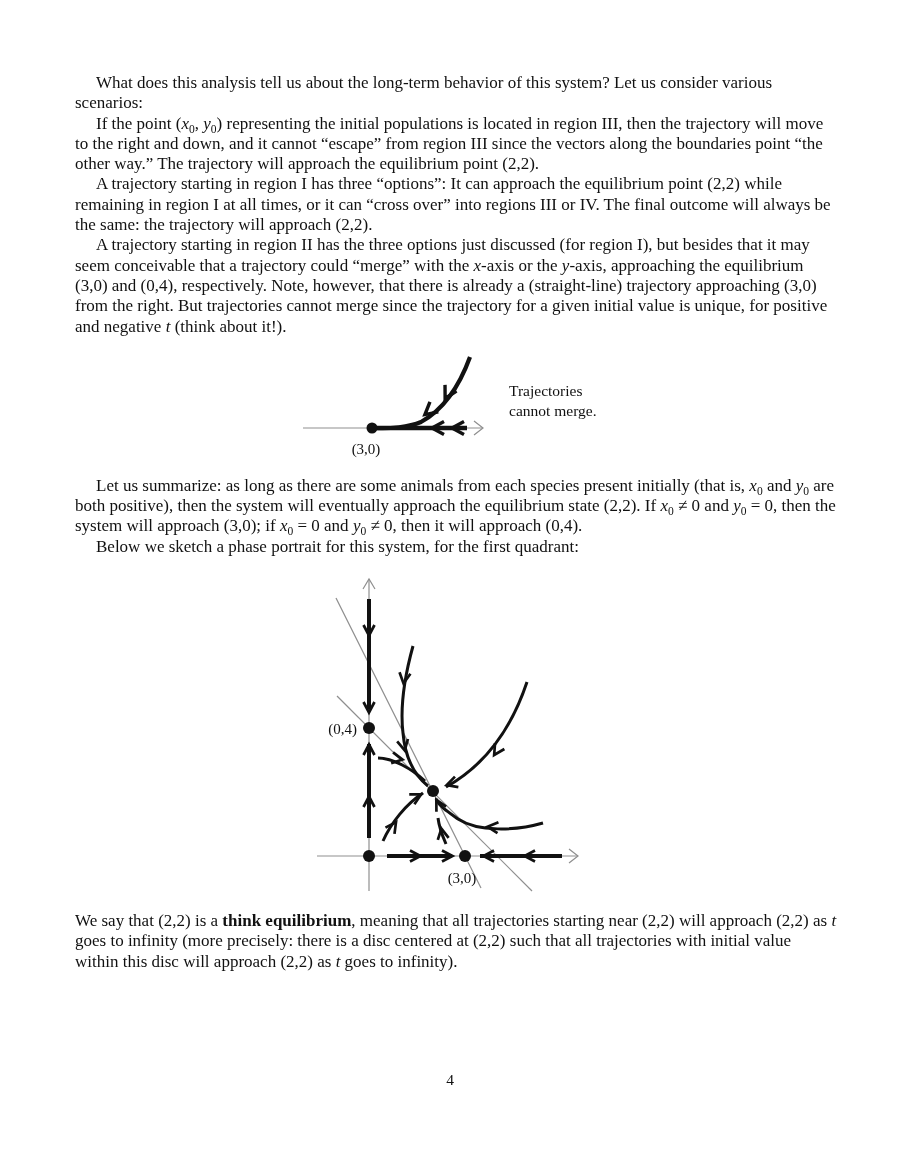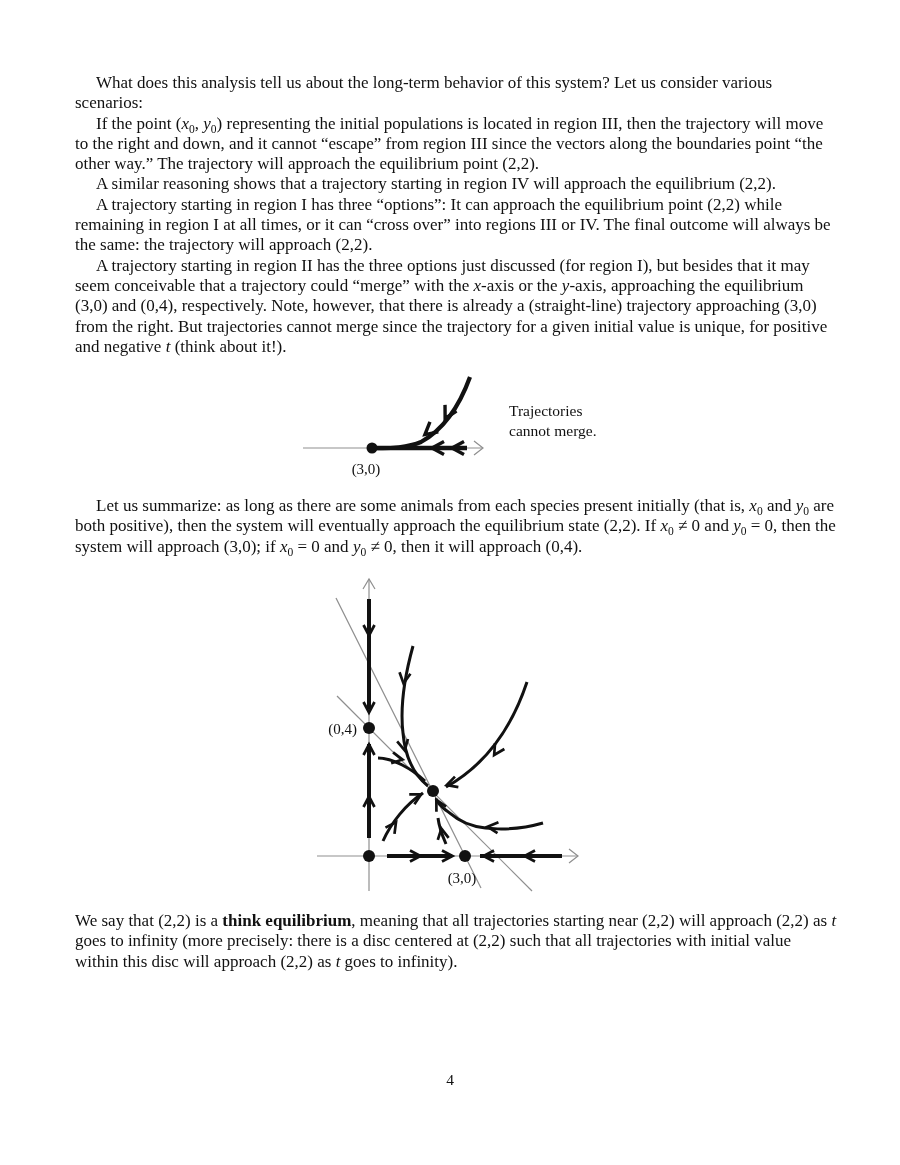--- a/index.html
+++ b/index.html
@@ -36,21 +36,20 @@
   }
 </style>
 </head>
 <body>
 
 <div class="page">
   <div class="content">
 
     <p class="para indent">What does this analysis tell us about the long-term behavior of this system? Let us consider various scenarios:</p>
     <p class="para indent">If the point (<i>x</i><sub>0</sub>, <i>y</i><sub>0</sub>) representing the initial populations is located in region III, then the trajectory will move to the right and down, and it cannot “escape” from region III since the vectors along the boundaries point “the other way.” The trajectory will approach the equilibrium point (2,2).</p>
-    <p class="para indent">A similar reasoning shows that a trajectory starting in region IV will approach the equilibrium (2,2).</p>
     <p class="para indent">A trajectory starting in region I has three “options”: It can approach the equilibrium point (2,2) while remaining in region I at all times, or it can “cross over” into regions III or IV. The final outcome will always be the same: the trajectory will approach (2,2).</p>
     <p class="para indent">A trajectory starting in region II has the three options just discussed (for region I), but besides that it may seem conceivable that a trajectory could “merge” with the <i>x</i>-axis or the <i>y</i>-axis, approaching the equilibrium (3,0) and (0,4), respectively. Note, however, that there is already a (straight-line) trajectory approaching (3,0) from the right. But trajectories cannot merge since the trajectory for a given initial value is unique, for positive and negative <i>t</i> (think about it!).</p>
 
     <div class="figwrap fig1">
       <svg width="300" height="107" viewBox="300 373 300 107">
         <g>
           <line class="ax" x1="303" y1="449" x2="482" y2="449"></line>
           <path class="ax" d="M474,442 L483,449 L474,456"></path>
         </g>
         <g>
@@ -72,20 +71,21 @@
             </g>
         </g>
         <circle class="dot" cx="372" cy="449" r="5.5"></circle>
         <text class="figlabel" x="366" y="475" text-anchor="middle">(3,0)</text>
         <text class="figcaption" x="509" y="417">Trajectories</text>
         <text class="figcaption" x="509" y="437">cannot merge.</text>
       </svg>
     </div>
 
     <p class="para indent">Let us summarize: as long as there are some animals from each species present initially (that is, <i>x</i><sub>0</sub> and <i>y</i><sub>0</sub> are both positive), then the system will eventually approach the equilibrium state (2,2). If <i>x</i><sub>0</sub> ≠ 0 and <i>y</i><sub>0</sub> = 0, then the system will approach (3,0); if <i>x</i><sub>0</sub> = 0 and <i>y</i><sub>0</sub> ≠ 0, then it will approach (0,4).</p>
+    <p class="para indent">Below we sketch a phase portrait for this system, for the first quadrant:</p>
 
     <div class="figwrap fig2">
       <svg width="300" height="325" viewBox="300 590 300 325">
         <g>
           <line class="ax" x1="369" y1="599" x2="369" y2="911"></line>
           <path class="ax" d="M363,609 L369,599 L375,609"></path>
         </g>
         <g>
           <line class="ax" x1="317" y1="876" x2="578" y2="876"></line>
           <path class="ax" d="M569,869 L578,876 L569,883"></path>

